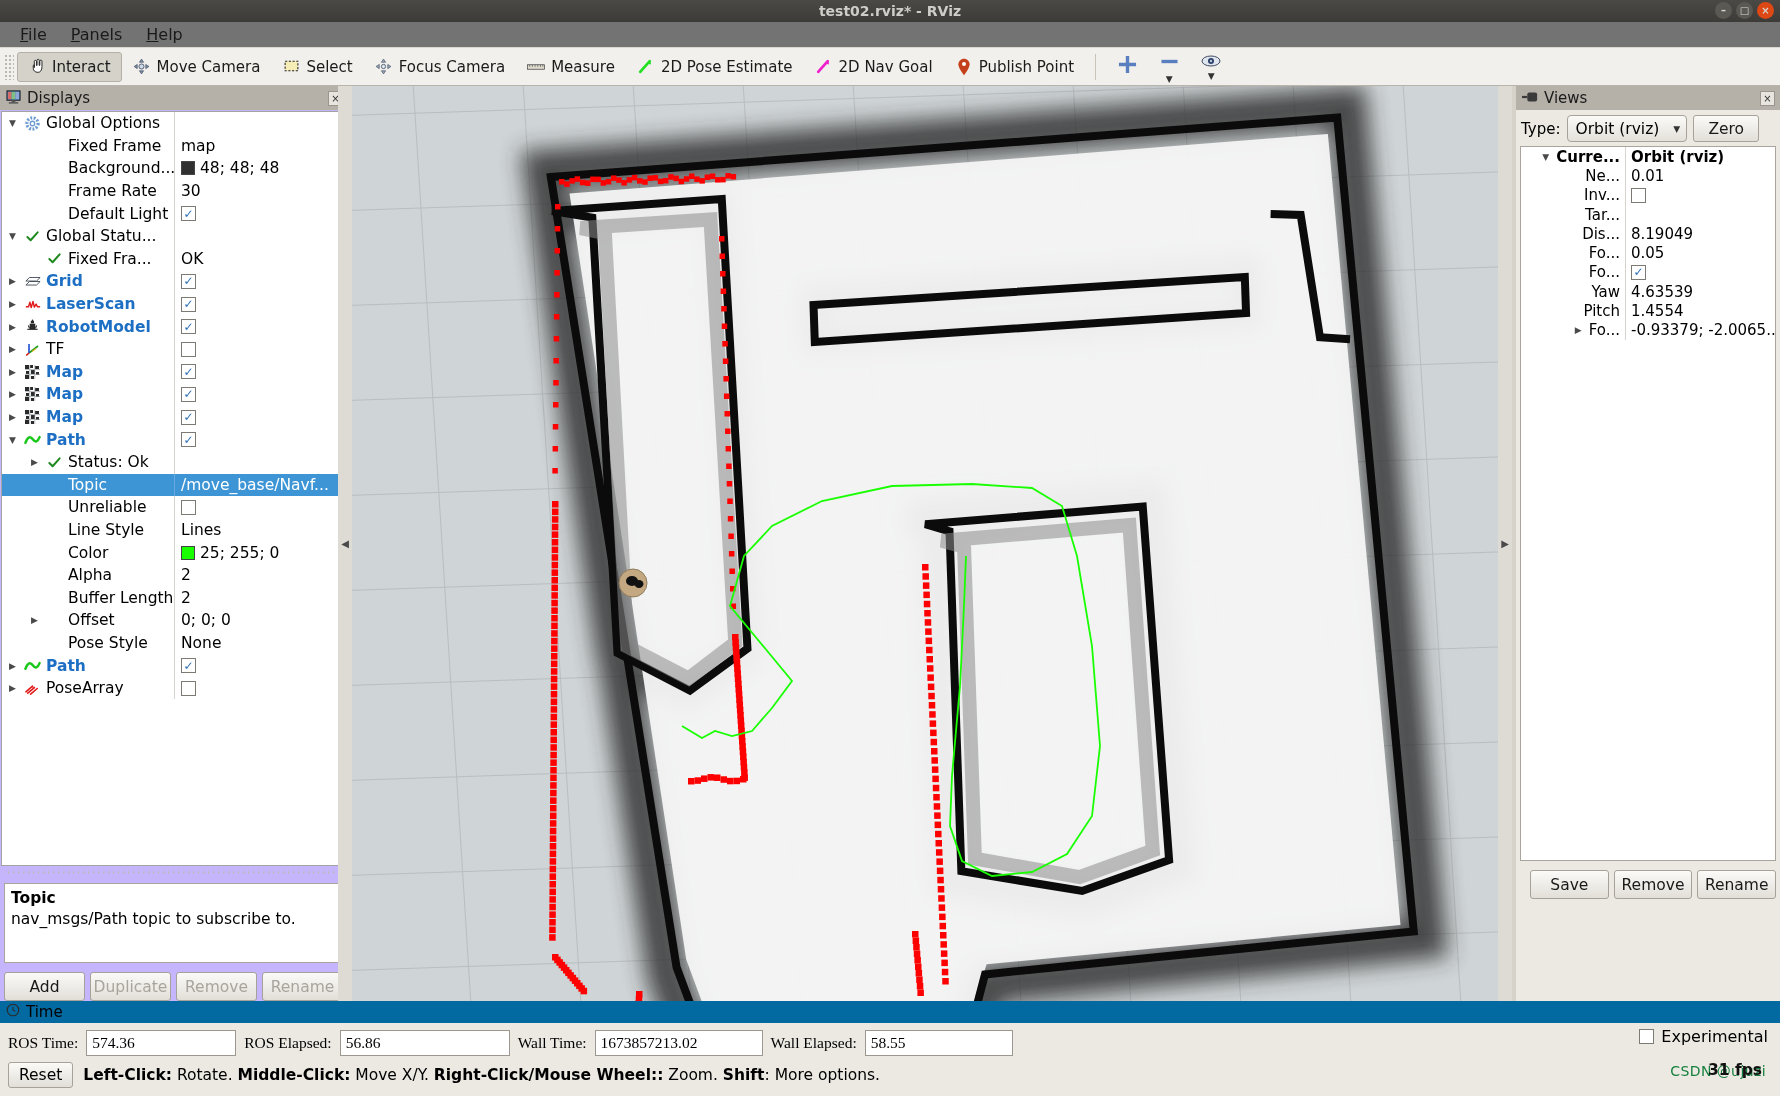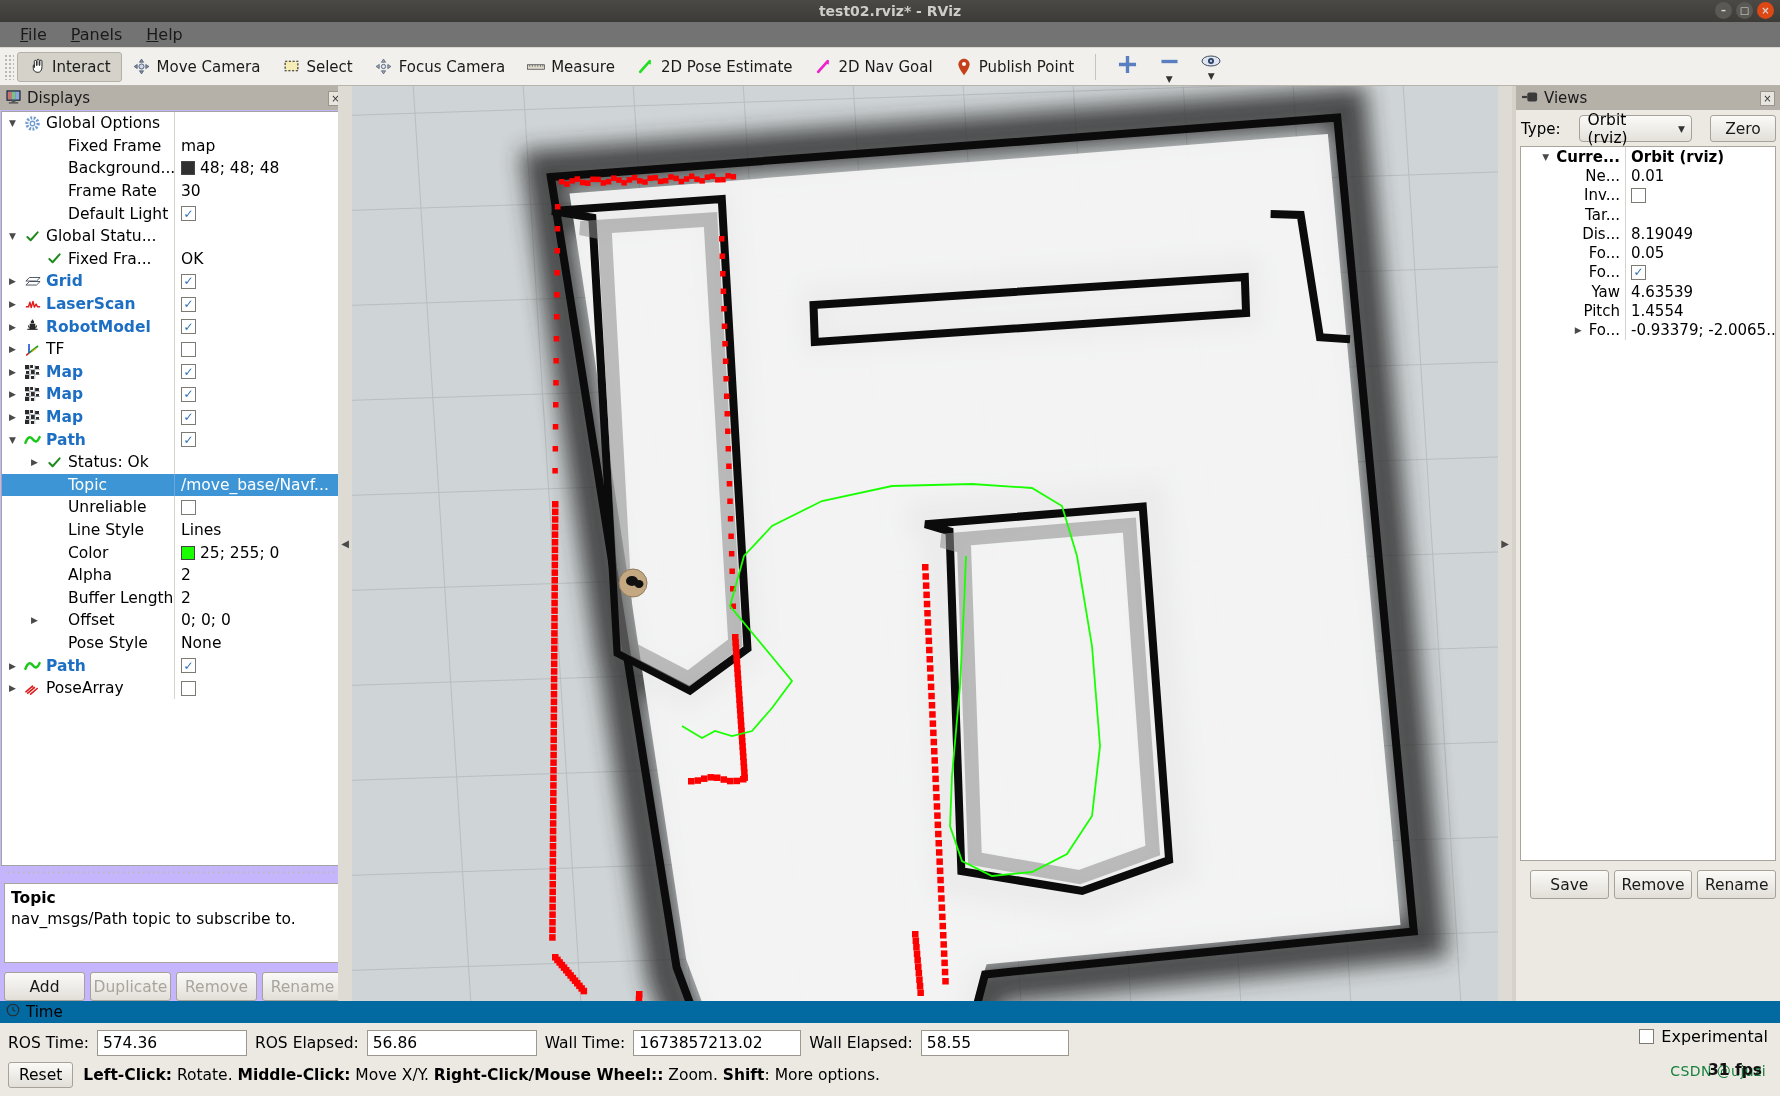--- a/index.html
+++ b/index.html
@@ -119,39 +119,39 @@
     font-size:10px; color:#4a4a4a;
   }
   .collapser.left { left:338px; }
   .collapser.right { left:1498px; }
 
   
   .views {
     position:absolute; left:1516px; top:86px; width:264px; height:915px;
     background:#ece9e3; display:flex; flex-direction:column;
   }
-  .views-type { display:flex; align-items:center; gap:18px; padding:5px 4px 4px 5px; }
+  .views-type { display:flex; align-items:center; gap:6px; padding:5px 4px 4px 5px; }
   .combo {
     display:flex; align-items:center; gap:14px; height:27px; padding:0 6px 0 8px;
     background:linear-gradient(to bottom,#fbfaf8,#e4e1da);
     border:1px solid #a6a29a; border-radius:4px; font-size:15.5px;
   }
   .vtree { flex:0 0 715px; background:#fff; border:1px solid #a9a59d; margin:0 4px; overflow:hidden;}
   .vrow { display:flex; align-items:center; height:19.3px; font-size:15px; }
   .vname { width:104px; text-align:right; padding-right:5px; display:flex;
            align-items:center; justify-content:flex-end; gap:4px; white-space:nowrap;}
   .vval { flex:1; border-left:1px solid #d7d4cd; padding-left:5px; height:100%;
           display:flex; align-items:center; white-space:nowrap; overflow:hidden;}
   .vrow.head .vname, .vrow.head .vval { font-weight:bold; }
 
   
   .timepanel { position:absolute; left:0; top:1001px; width:1780px; height:95px; background:#ece9e3; }
   .time-title { height:22px; background:#0369a1; display:flex; align-items:center;
                 padding-left:6px; gap:6px; font-size:15px; }
-  .time-row { display:flex; align-items:center; gap:8px; padding:7px 16px 0 8px; }
+  .time-row { display:flex; align-items:center; gap:8px; padding:7px 16px 0 8px;font-family:Liberation Serif, serif; }
   .tfield { height:26px; background:#fff; border:1px solid #9c9890; padding:0 5px;
             font-size:15.5px; display:flex; align-items:center; }
   .tlabel { font-size:15.5px; }
   .hint-row { display:flex; align-items:center; gap:10px; padding:6px 0 0 8px; font-size:15.5px;}
   .reset-btn { height:26px; padding:0 10px; background:linear-gradient(to bottom,#fbfaf8,#e2dfd8);
                border:1px solid #a6a29a; border-radius:3px; display:flex; align-items:center; }
   .exp-box { position:absolute; right:12px; top:26px; display:flex; align-items:center; gap:7px; font-size:16px;}
   .fps { position:absolute; right:18px; top:60px; font-size:15.5px; color:#111;font-weight:bold; }
   .watermark { position:absolute; right:14px; top:62px; font-size:14px; color:#15803d; letter-spacing:.4px;}
 </style>

